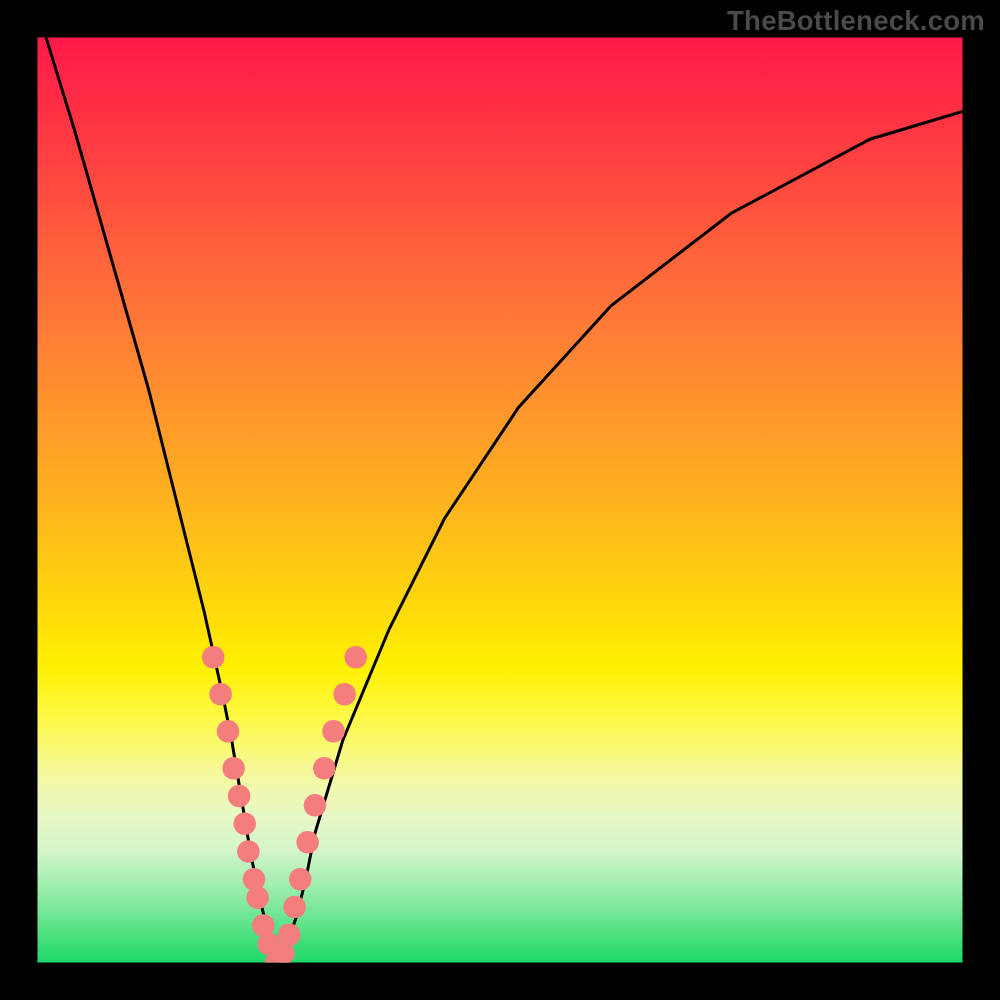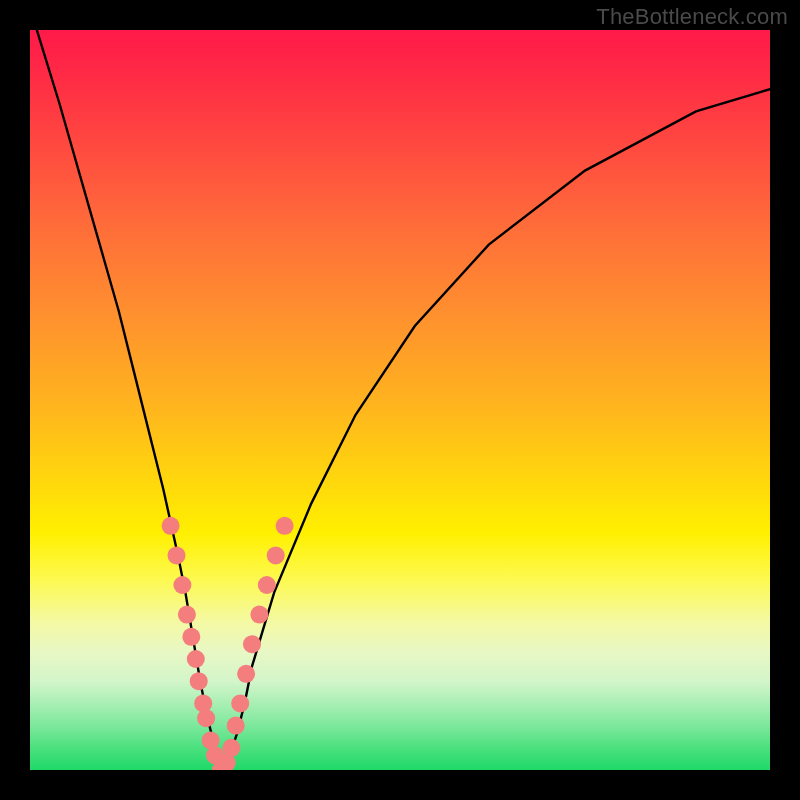--- a/index.html
+++ b/index.html
@@ -41,21 +41,21 @@
       #4ce07f 97%,
       #1ed968 100%
     );
   }
   .watermark {
     position: absolute;
     top: 4px;
     right: 12px;
     color: #4a4a4a;
     font-size: 22px;
-    font-weight: 400;
+    font-weight: 700;
     letter-spacing: 0.2px;
     user-select: none;
   }
   svg.curve {
     position: absolute;
     left: 0;
     top: 0;
     width: 740px;
     height: 740px;
   }

